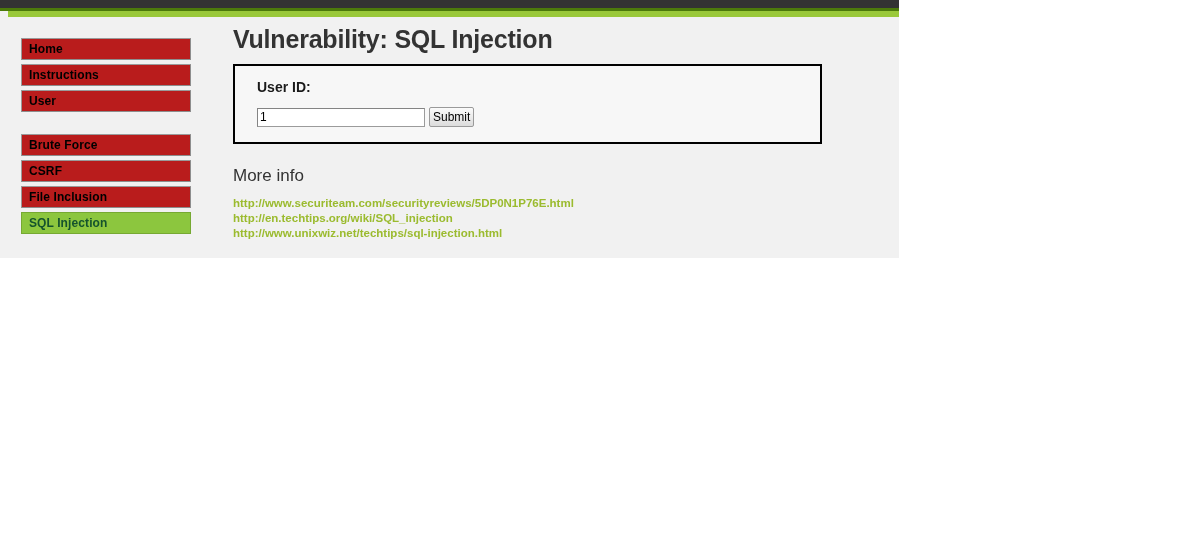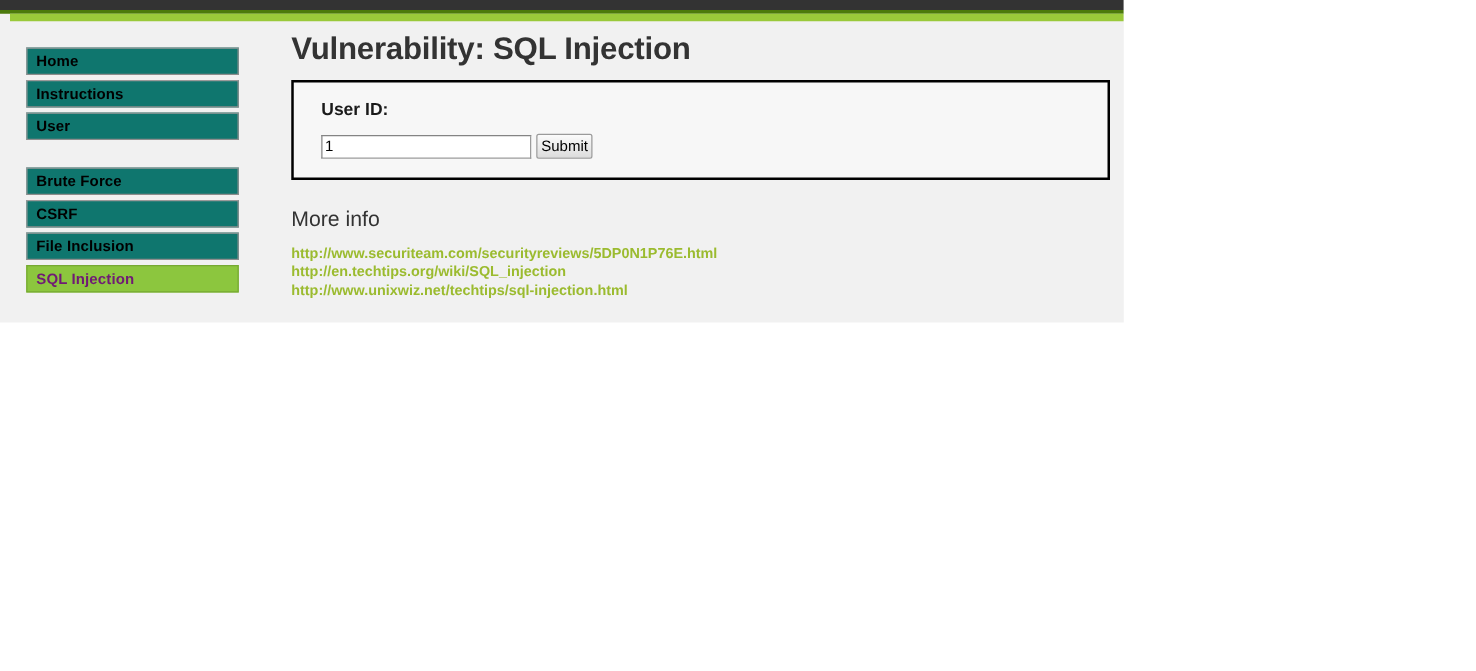--- a/index.html
+++ b/index.html
@@ -59,36 +59,36 @@
   .menu-gap { height: 18px; }
 
   .menu-item {
     display: block;
     box-sizing: border-box;
     width: 170px;
     height: 22px;
     line-height: 20px;
     padding: 0 0 0 7px;
     margin: 0 0 4px 0;
-    background: #0f766e;
+    background: #b91c1c;
     border: 1px solid #9a9a9a;
     border-right-color: #8d8d8d;
     border-bottom-color: #8d8d8d;
     color: #000000;
     font-size: 12px;
     font-weight: bold;
     letter-spacing: 0.1px;
     white-space: nowrap;
     overflow: hidden;
     cursor: pointer;
   }
   .menu-item.active {
     background: #8cc63e;
     border-color: #76a932;
-    color: #701a75;
+    color: #14532d;
   }
 
   
   #content {
     position: absolute;
     left: 233px;
     top: 22px;
     width: 655px;
   }
   #page-title {
@@ -96,21 +96,21 @@
     font-size: 25px;
     font-weight: bold;
     color: #333333;
     letter-spacing: -0.2px;
     line-height: 34px;
   }
 
   #vuln-box {
     box-sizing: border-box;
     margin-top: 8px;
-    width: 655px;
+    width: 589px;
     height: 80px;
     border: 2px solid #000000;
     background: #f7f7f7;
     padding: 13px 0 0 22px;
   }
   #userid-label {
     margin: 0;
     font-size: 14px;
     font-weight: bold;
     color: #1a1a1a;

